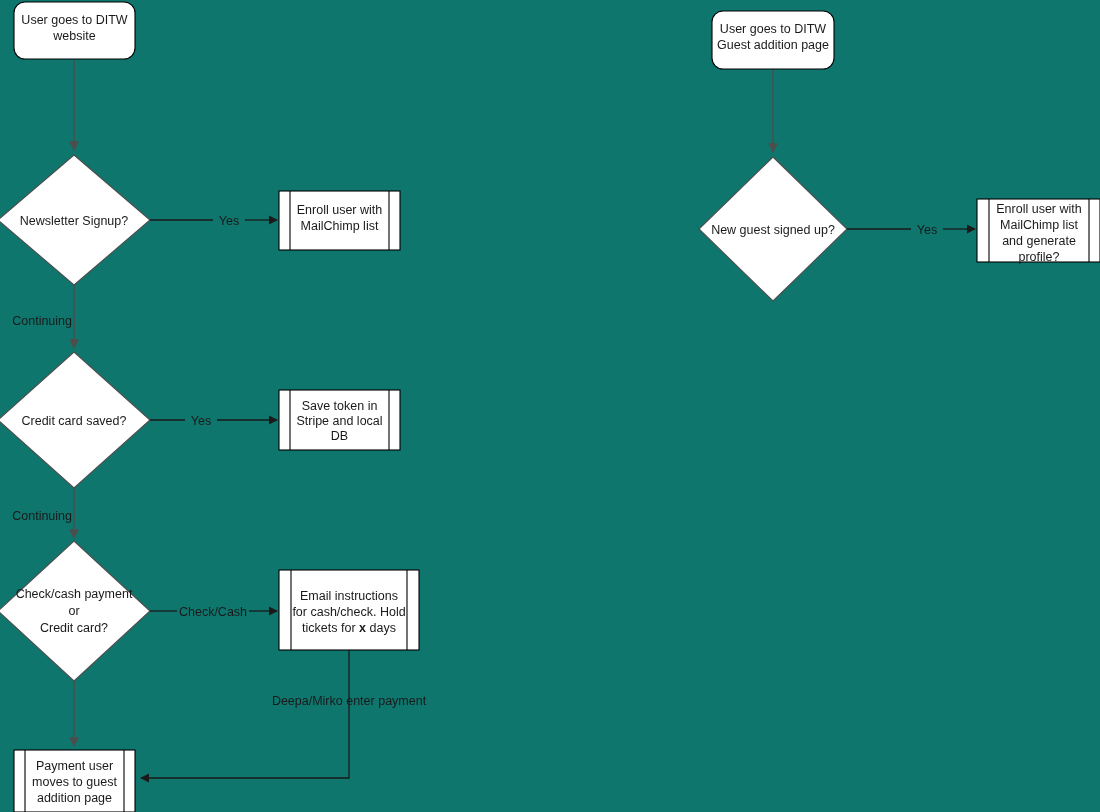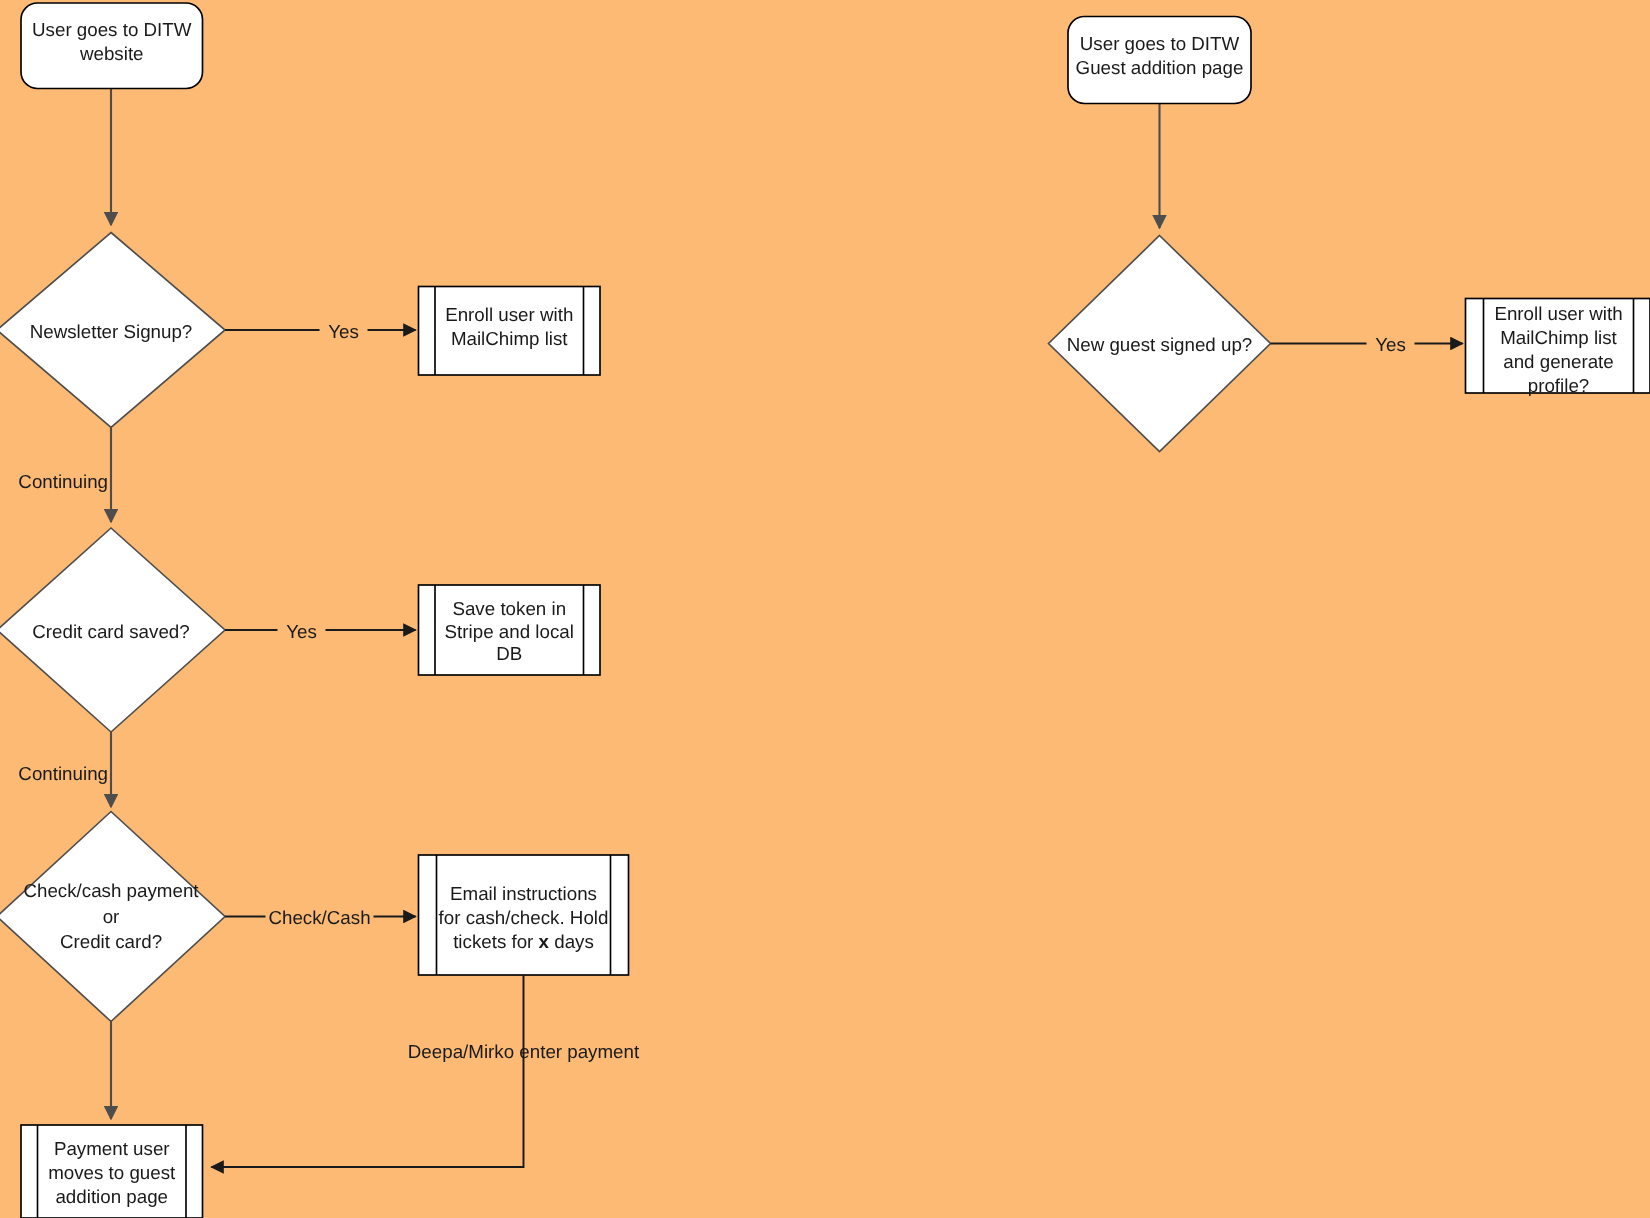--- a/index.html
+++ b/index.html
@@ -8,21 +8,21 @@
     background: #ffffff;
   }
   body {
     font-family: "Liberation Sans", sans-serif;
     color: #000000;
   }
   #canvas {
     position: relative;
     width: 1100px;
     height: 812px;
-    background: #fdba74;
+    background: #0f766e;
     overflow: hidden;
   }
   #flow-svg {
     position: absolute;
     left: 0;
     top: 0;
     width: 1100px;
     height: 812px;
   }
   .node-text {

